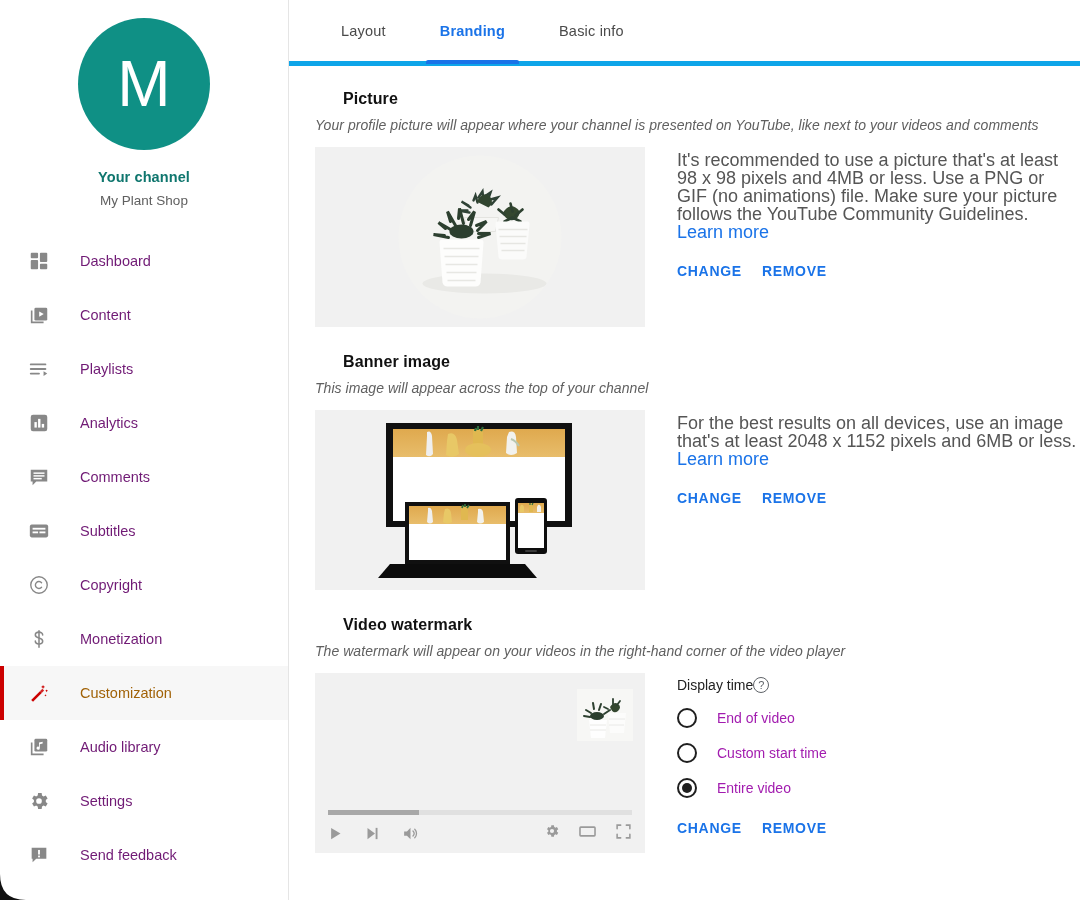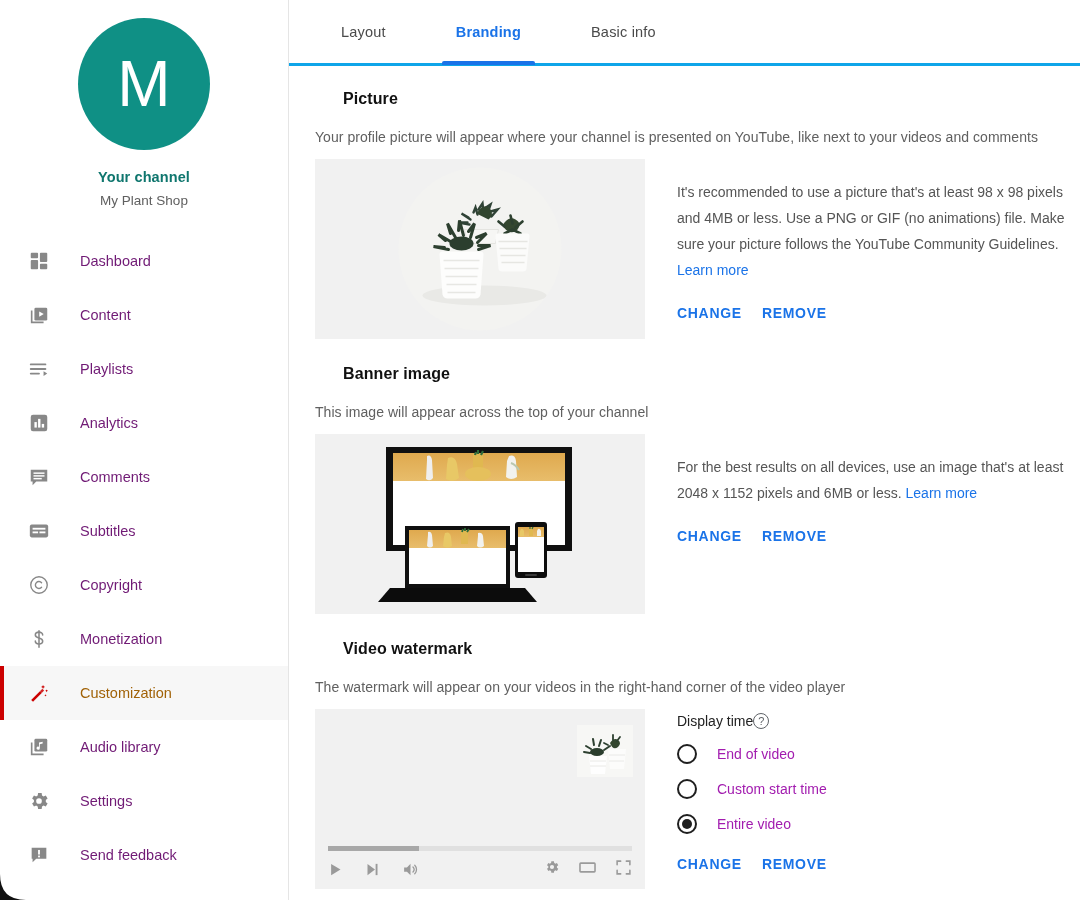--- a/index.html
+++ b/index.html
@@ -96,25 +96,25 @@
   
   .main {
     flex: 1 1 auto;
     height: 900px;
     background: #fff;
     position: relative;
     overflow: hidden;
   }
   .tabs {
     height: 66px;
-    border-bottom: 3px solid #0ea5e9;
+    border-bottom: 5px solid #0ea5e9;
     display: flex;
     align-items: center;
     padding-left: 38px;
-    gap: 16px;
+    gap: 0px;
   }
   .tab {
     position: relative;
     height: 66px;
     display: flex;
     align-items: center;
     padding: 0 14px;
     margin-right: 26px;
     font-size: 14.5px;
     color: #4a4a4a;
@@ -136,48 +136,48 @@
   }
   .section { margin-bottom: 26px; }
   .section-title {
     font-size: 16px;
     font-weight: bold;
     color: #111;
     letter-spacing: .1px;
     margin-left: 28px;
   }
   .section-desc {
-    margin-top: 21px;
+    margin-top: 9px;
     font-size: 14px;
     color: #606060;
     letter-spacing: .05px;
+    font-style: italic;
   }
   .section-body {
     margin-top: 14px;
     display: flex;
     align-items: flex-start;
   }
   .preview {
     width: 330px;
     height: 180px;
     background: #f1f1f1;
     flex: 0 0 330px;
     position: relative;
     overflow: hidden;
   }
   .side-panel {
     margin-left: 32px;
     padding-top: 4px;
     width: 400px;
   }
   .side-text {
-    font-size: 14px;
-    line-height: 26px;
+    font-size: 18px;
+    line-height: 18px;
     color: #555;
-    margin-top: 16px;
   }
   .link { color: #1a73e8; cursor: pointer; }
   .actions {
     margin-top: 22px;
     display: flex;
     gap: 20px;
   }
   .action-btn {
     font-size: 14px;
     font-weight: bold;

